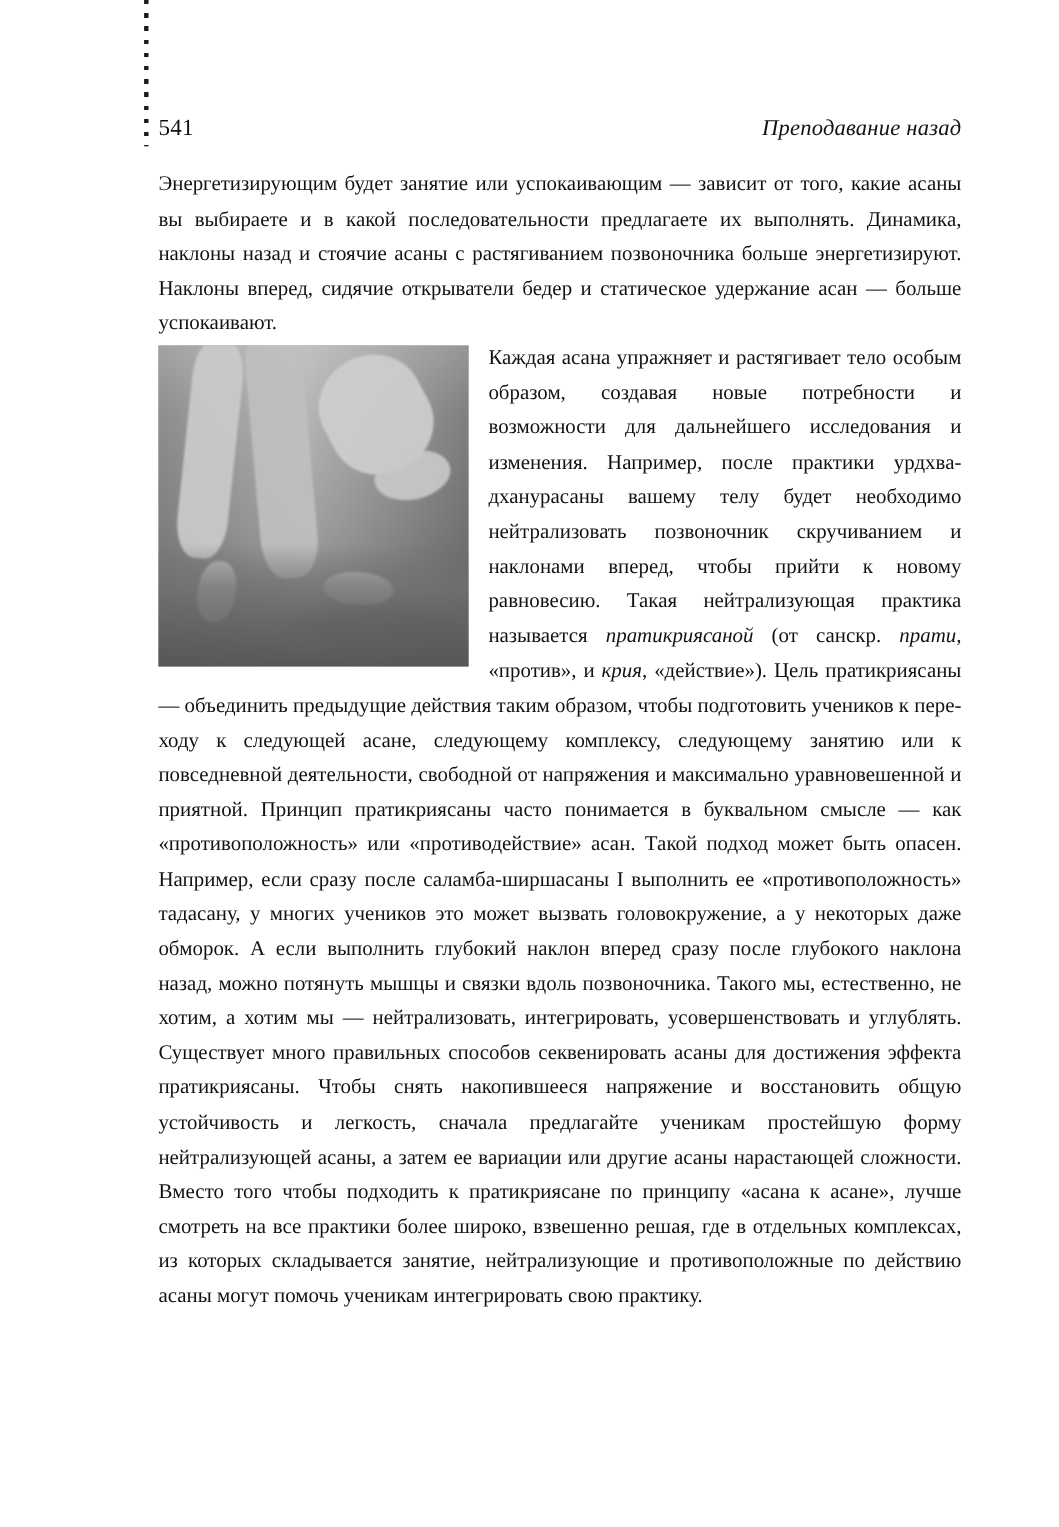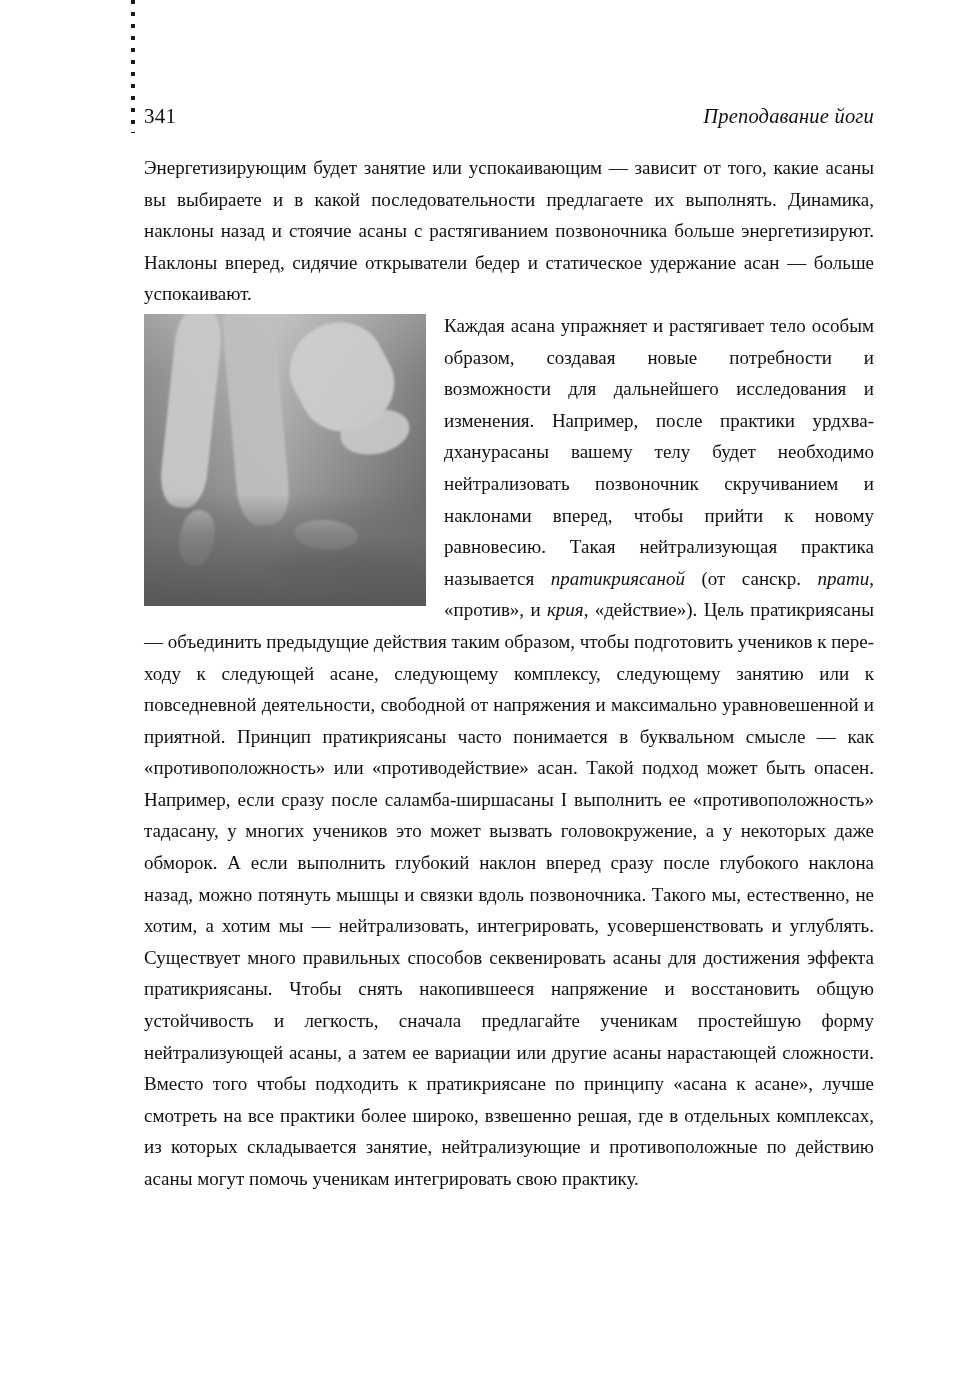--- a/index.html
+++ b/index.html
@@ -143,22 +143,22 @@
   }
 </style>
 </head>
 <body>
 
 <div class="page">
 
   <div class="margin-dots"></div>
 
   <div class="running-head">
-    <span class="folio">341</span>
-    <span class="head-title">Преподавание йоги</span>
+    <span class="folio">541</span>
+    <span class="head-title">Преподавание назад</span>
   </div>
 
   <div class="content">
 
     <p class="body">Энергетизирующим будет занятие или успокаивающим — зависит от того, какие асаны вы выбираете и в какой последовательности предлагаете их выполнять. Динамика, наклоны назад и стоячие асаны с растягиванием позвоночника больше энергетизируют. Наклоны вперед, сидячие откры­ватели бедер и статическое удержание асан — больше успокаивают.</p>
 
 
     <div class="clearfix">
       <figure class="figure">
         <div class="photo">

